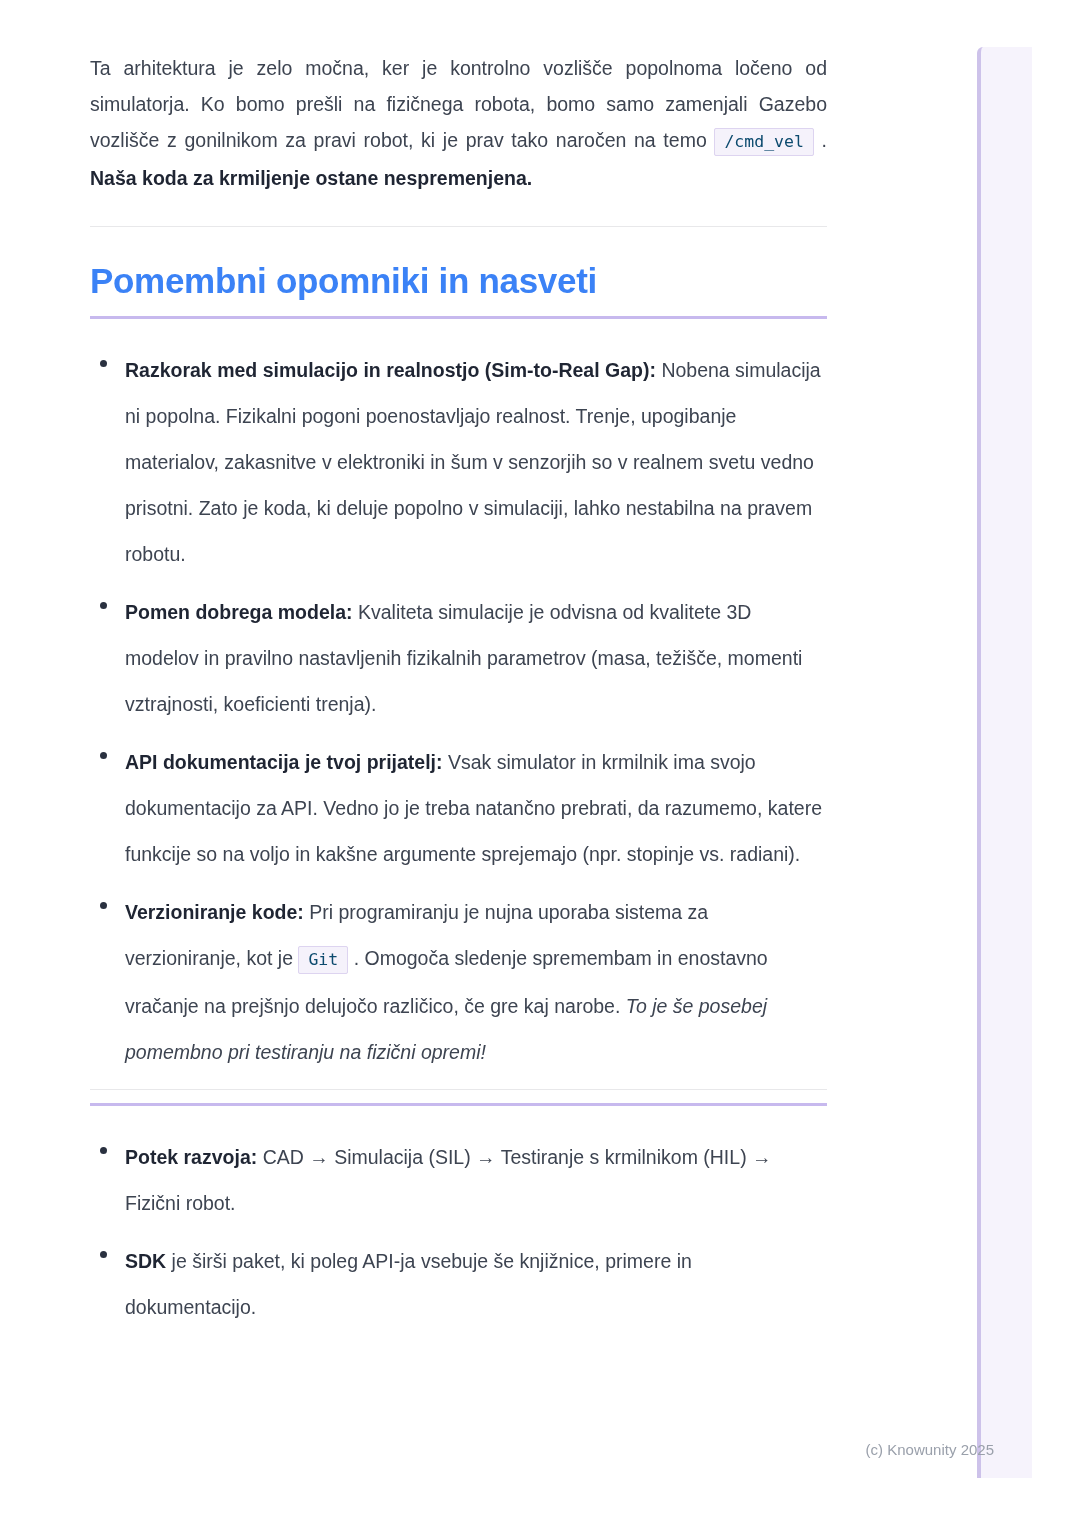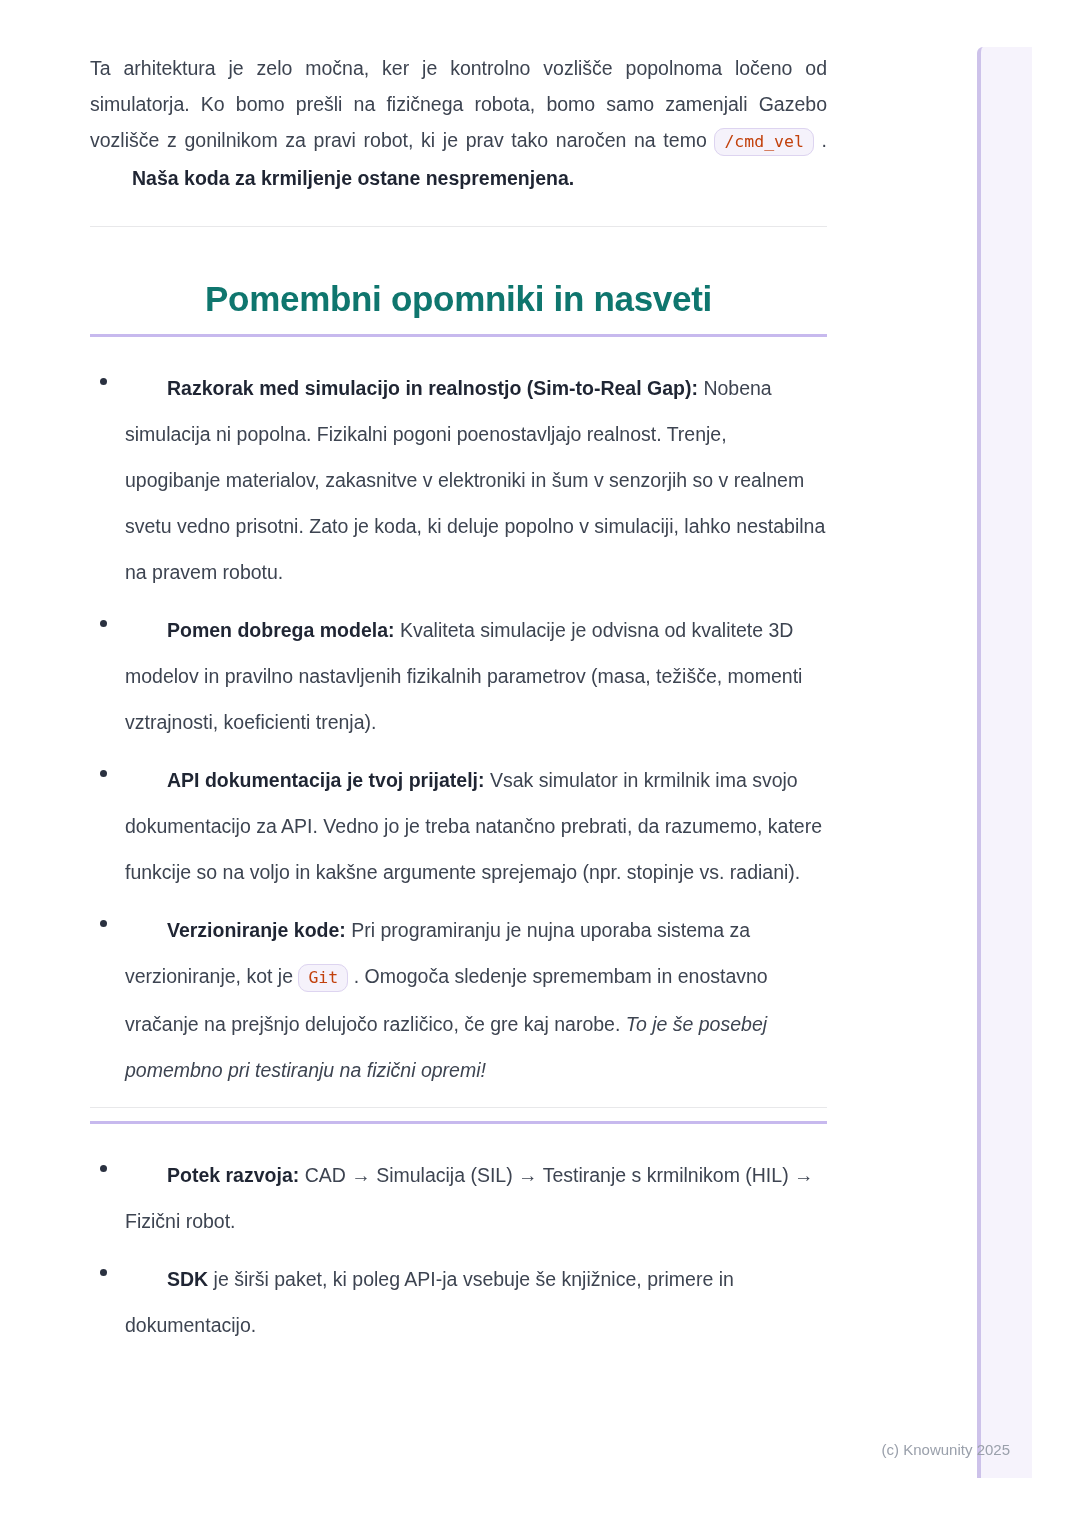--- a/index.html
+++ b/index.html
@@ -27,47 +27,46 @@
     top: 50px;
     width: 737px;
   }
   .intro {
     font-size: 19.5px;
     line-height: 36px;
     text-align: justify;
     color: #3d4451;
   }
   .seg-normal { color: #3d4451; }
-  .seg-bold { font-weight: 700; color: #1f2533; margin-left: 42px; }
+  .seg-bold { font-weight: 700; color: #1f2533; }
   .seg-italic { font-style: italic; color: #3d4451; }
   .seg-code {
     font-family: "DejaVu Sans Mono", monospace;
     font-size: 16.5px;
-    color: #c2410c;
+    color: #0c4a6e;
     background: #f5f2fb;
     border: 1px solid #ddd4f0;
-    border-radius: 10px;
+    border-radius: 2px;
     padding: 3px 9px 4px 9px;
     white-space: nowrap;
   }
   .divider {
     height: 1px;
     background: #e8e8ea;
     border: none;
   }
   .divider-1 { margin-top: 30px; }
   .divider-2 { margin-top: 14px; }
   .section-title {
-    margin-top: 50px;
+    margin-top: 32px;
     font-size: 35px;
     line-height: 44px;
     font-weight: 700;
-    color: #0f766e;
+    color: #3b82f6;
     letter-spacing: -0.3px;
-    text-align: center;
   }
   .title-underline {
     height: 3px;
     background: #c7b9ee;
     margin-top: 13px;
   }
   ul.bullet-list {
     list-style: none;
     margin-top: 28px;
   }
@@ -84,21 +83,21 @@
     left: 10px;
     top: 13px;
     width: 7px;
     height: 7px;
     border-radius: 50%;
     background: #2a3140;
   }
   .footer {
     position: absolute;
     top: 1441px;
-    right: 70px;
+    right: 86px;
     font-size: 15px;
     color: #9aa0ab;
     z-index: 2;
   }
 </style>
 </head>
 <body>
 
 <div class="page-edge-strip"></div>
 

